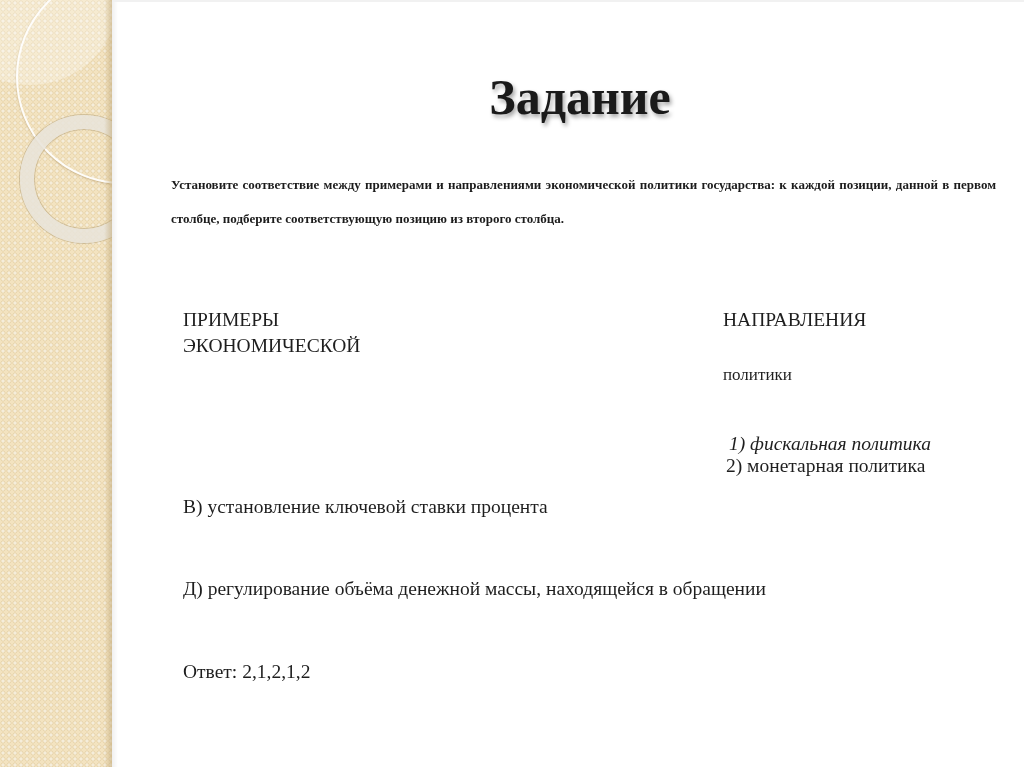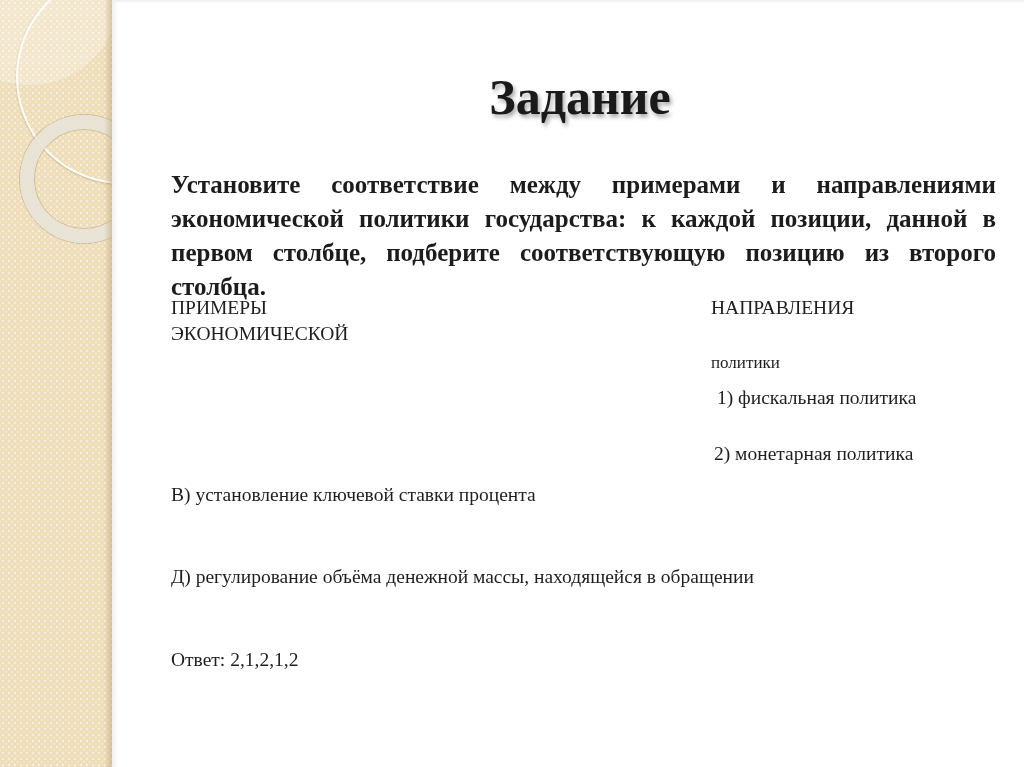--- a/index.html
+++ b/index.html
@@ -97,35 +97,35 @@
       text-shadow: 2px 3px 4px rgba(0,0,0,0.35);
       margin: 0;
     }
     .intro {
       position: absolute;
       left: 171px;
       top: 168px;
       width: 825px;
       font-family: "Liberation Serif", "DejaVu Serif", serif;
       font-weight: bold;
-      font-size: 25px;
+      font-size: 13px;
       line-height: 34px;
       color: #1c1c1c;
       text-align: justify;
       text-align-last: left;
       margin: 0;
     }
     .txt {
       position: absolute;
       font-family: "Liberation Serif", "DejaVu Serif", serif;
       font-size: 19.5px;
       line-height: 24px;
       color: #1e1e1e;
       white-space: nowrap;
-      margin: 0;
+      margin: 12px;
       text-align: center;
     }
   </style>
 </head>
 <body>
 
 <div class="slide">
   <div class="sidebar">
     <div class="circle-fill"></div>
     <div class="circle-big"></div>
@@ -140,17 +140,17 @@
   <p class="intro">Установите соответствие между примерами и направлениями экономической политики государства: к каждой позиции, данной в первом столбце, подберите соответствующую позицию из второго столбца.</p>
 
   <p class="txt" style="left:171px; top:296px;">ПРИМЕРЫ</p>
   <p class="txt" style="left:171px; top:322px;">ЭКОНОМИЧЕСКОЙ</p>
   <p class="txt" style="left:711px; top:296px;">НАПРАВЛЕНИЯ</p>
   <p class="txt" style="left:711px; top:351px; font-size:17px;">политики</p>
 
   <p class="txt" style="left:171px; top:483px;">В) установление ключевой ставки процента</p>
   <p class="txt" style="left:171px; top:565px;">Д) регулирование объёма денежной массы, находящейся в обращении</p>
 
-  <p class="txt" style="left:717px; top:386px;">1) фискальная политика</p>
+  <p class="txt" style="left:717px; top:420px;font-style:italic;">1) фискальная политика</p>
   <p class="txt" style="left:714px; top:442px;">2) монетарная политика</p>
 
   <p class="txt" style="left:171px; top:648px;">Ответ: 2,1,2,1,2</p>
 </div>
 
 </body></html>

